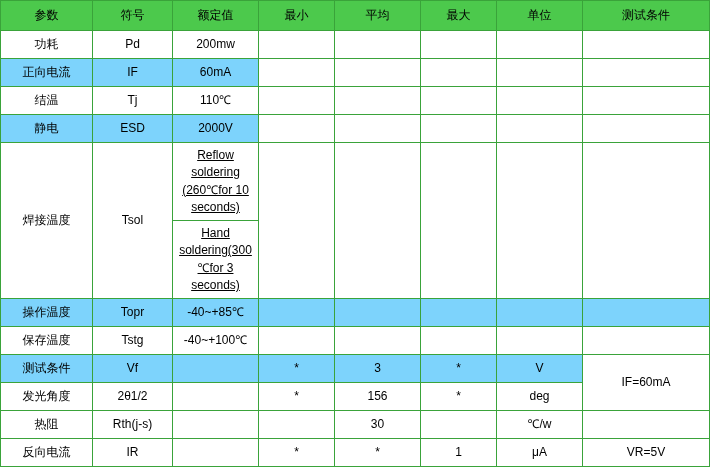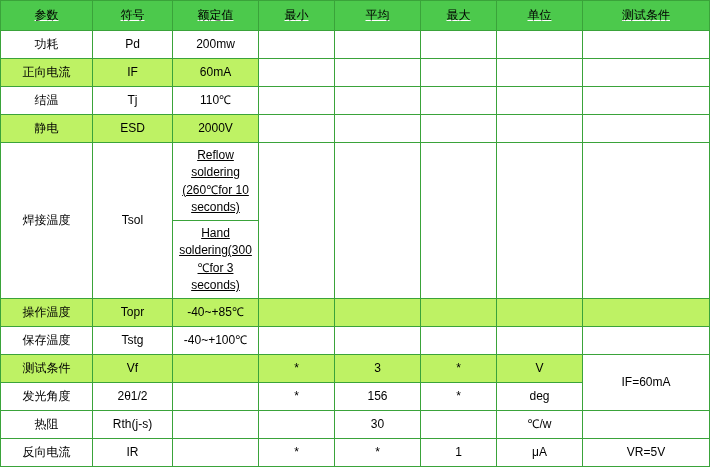--- a/index.html
+++ b/index.html
@@ -38,24 +38,23 @@
   col.c4 { width: 86px; }
   col.c5 { width: 76px; }
   col.c6 { width: 86px; }
   col.c7 { width: 127px; }
 
   .hdr {
     background: #4cc94c;
     color: #ffffff;
     font-size: 13px;
     height: 30px;
-    text-decoration: underline;
   }
   .green {
-    background: #bef264;
+    background: #7dd3fc;
   }
   .white {
     background: #ffffff;
   }
   .left {
     text-align: left;
     padding-left: 5px;
   }
   .r-small { height: 28px; margin-top: 16px; }
   .r-sol { height: 78px; }

